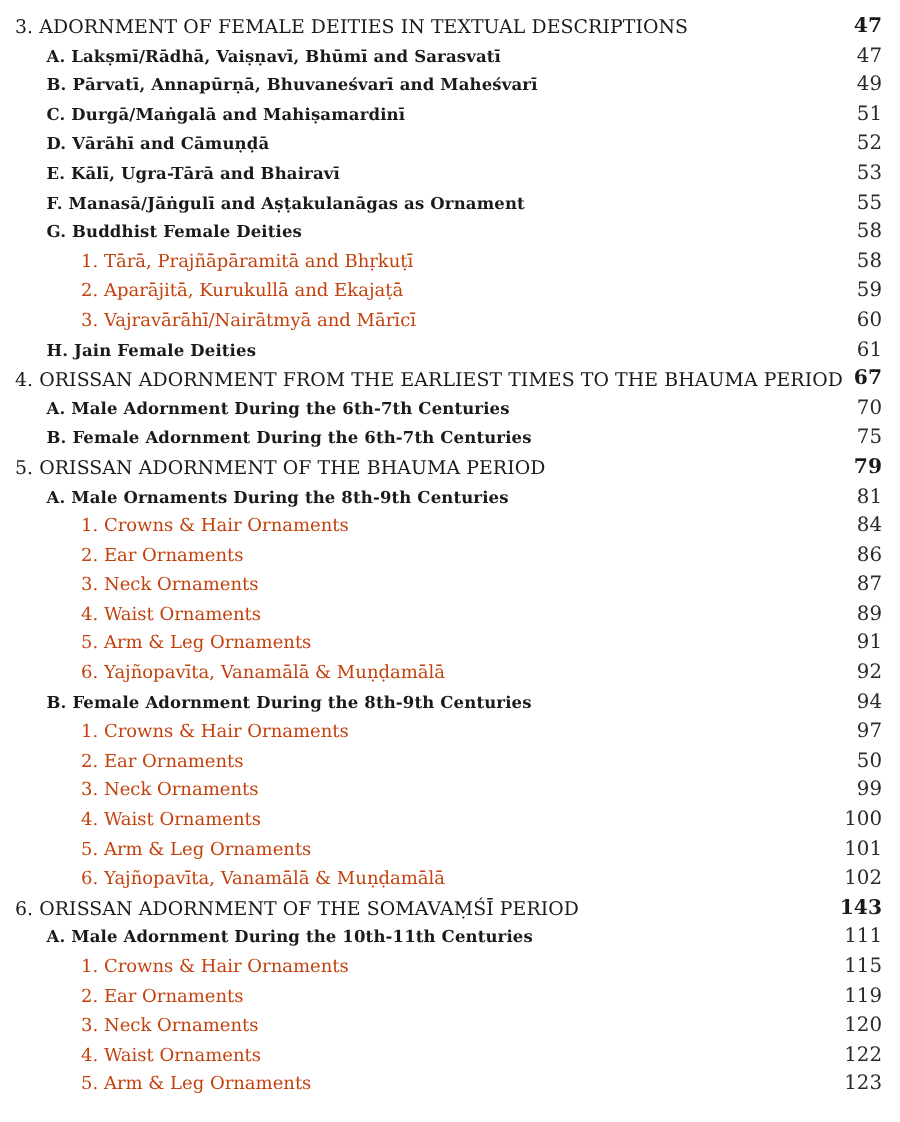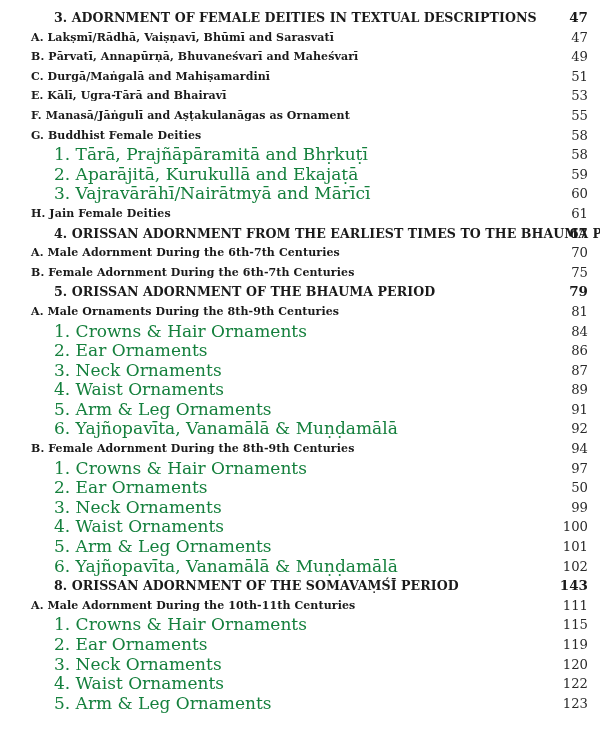--- a/index.html
+++ b/index.html
@@ -32,45 +32,44 @@
       top: 0;
     }
     .row .page {
       position: absolute;
       top: 0;
       right: 12px;
       text-align: center;
     }
     .lvl1 .title {
       left: 10px;
-      font-weight: bold;
+      font-weight: normal;
       font-size: 12.6px;
       letter-spacing: 0.05px;
-      margin-left: 44px;
     }
     .lvl1 .page {
       font-weight: bold;
       font-size: 13.5px;
     }
     .lvl2 .title {
       left: 31px;
       font-weight: bold;
       font-size: 11px;
       letter-spacing: 0.1px;
     }
     .lvl2 .page {
       font-size: 13.2px;
       font-weight: normal;
       color: #2a2a2a;
     }
     .lvl3 .title {
       left: 54px;
       font-weight: normal;
-      font-size: 17px;
-      color: #15803d;
+      font-size: 12px;
+      color: #c2410c;
     }
     .lvl3 .page {
       font-size: 13.2px;
       color: #2a2a2a;
     }
   </style>
 </head>
 <body>
 
 <div class="toc" id="toc">
@@ -84,20 +83,24 @@
     </div>
     <div class="row lvl2">
       <span class="title">B. Pārvatī, Annapūrṇā, Bhuvaneśvarī and Maheśvarī</span>
       <span class="page">49</span>
     </div>
     <div class="row lvl2">
       <span class="title">C. Durgā/Maṅgalā and Mahiṣamardinī</span>
       <span class="page">51</span>
     </div>
     <div class="row lvl2">
+      <span class="title">D. Vārāhī and Cāmuṇḍā</span>
+      <span class="page">52</span>
+    </div>
+    <div class="row lvl2">
       <span class="title">E. Kālī, Ugra-Tārā and Bhairavī</span>
       <span class="page">53</span>
     </div>
     <div class="row lvl2">
       <span class="title">F. Manasā/Jāṅgulī and Aṣṭakulanāgas as Ornament</span>
       <span class="page">55</span>
     </div>
     <div class="row lvl2">
       <span class="title">G. Buddhist Female Deities</span>
       <span class="page">58</span>
@@ -184,21 +187,21 @@
     </div>
     <div class="row lvl3">
       <span class="title">5. Arm &amp; Leg Ornaments</span>
       <span class="page">101</span>
     </div>
     <div class="row lvl3">
       <span class="title">6. Yajñopavīta, Vanamālā &amp; Muṇḍamālā</span>
       <span class="page">102</span>
     </div>
     <div class="row lvl1">
-      <span class="title">8. ORISSAN ADORNMENT OF THE SOMAVAṂŚĪ PERIOD</span>
+      <span class="title">6. ORISSAN ADORNMENT OF THE SOMAVAṂŚĪ PERIOD</span>
       <span class="page">143</span>
     </div>
     <div class="row lvl2">
       <span class="title">A. Male Adornment During the 10th-11th Centuries</span>
       <span class="page">111</span>
     </div>
     <div class="row lvl3">
       <span class="title">1. Crowns &amp; Hair Ornaments</span>
       <span class="page">115</span>
     </div>

